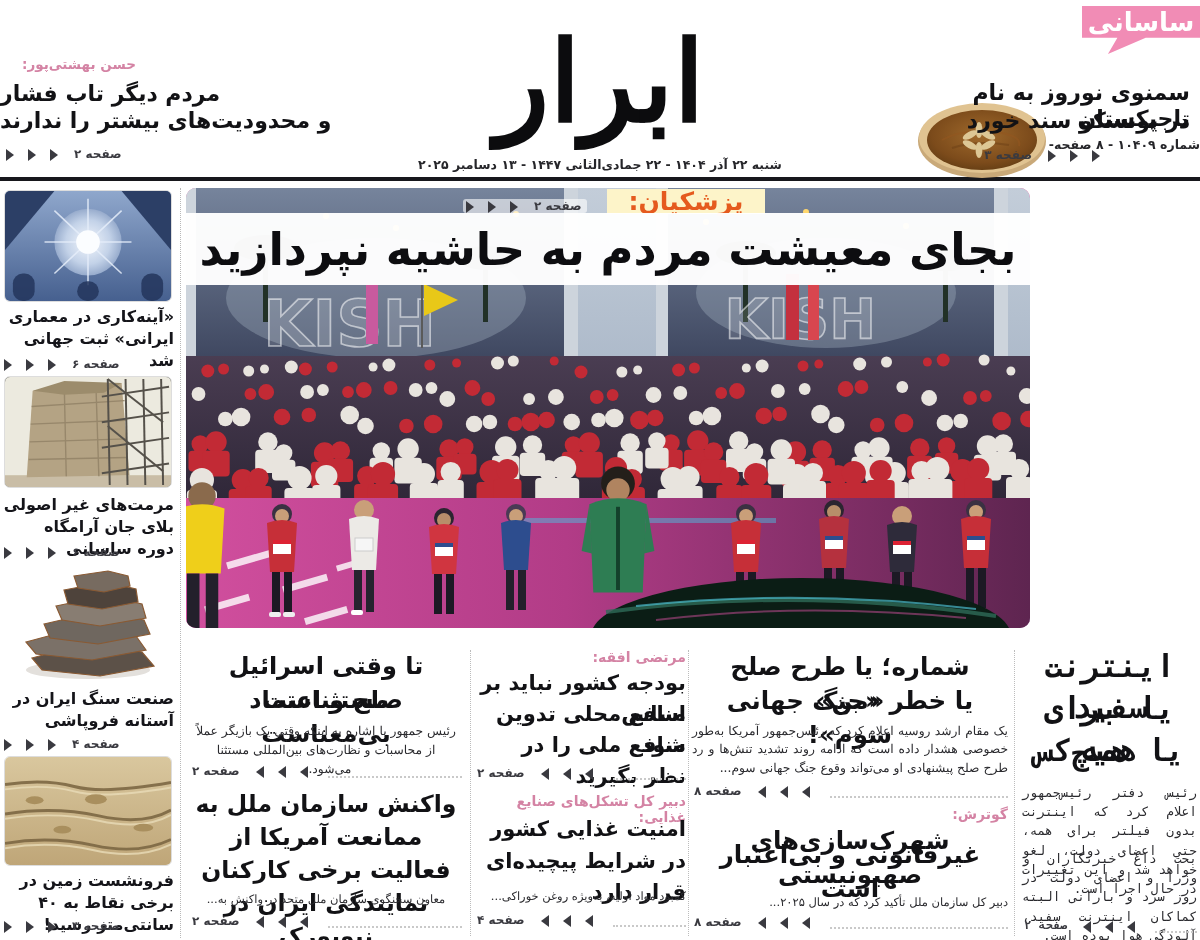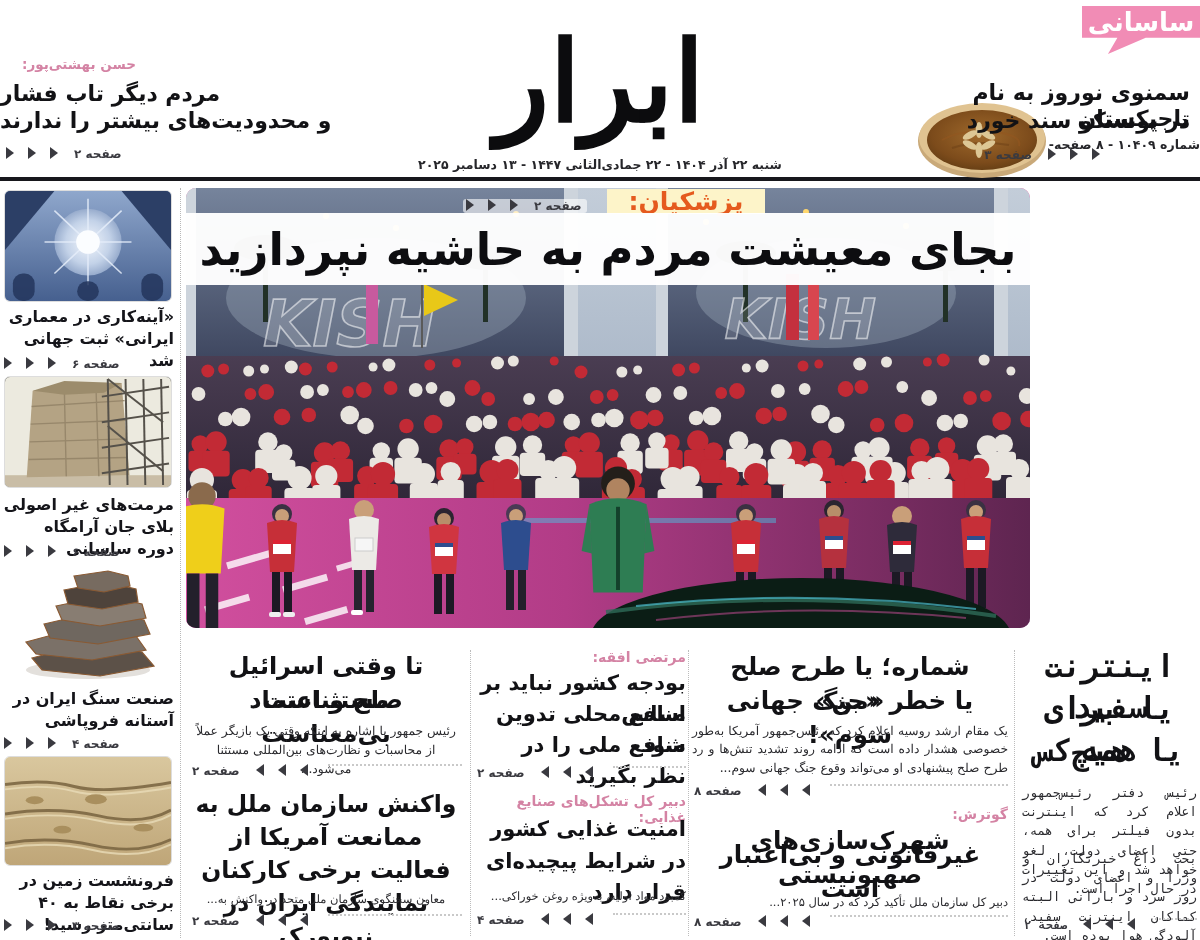--- a/index.html
+++ b/index.html
@@ -14,21 +14,21 @@
   .mast1{top:137px;text-align:right;} .mast2{top:157px;}
   .black-rule{position:absolute;left:0;top:177px;width:1200px;height:4px;background:#17171c;}
   .corner-banner{position:absolute;top:6px;right:0;width:118px;height:48px;background:#f18cb5;
         color:#fff;font-size:26px;font-weight:900;text-align:center;line-height:33px;
         clip-path:polygon(0 0,100% 0,100% 66%,54% 66%,22% 100%,30% 66%,0 66%);}
   
   .kicker{font-size:13.5px;font-weight:bold;color:#d483a4;}
   .hl{font-weight:900;color:#121215;}
   .body-txt{font-family:"DejaVu Serif","Liberation Serif",serif;color:#2a2a2e;}
   
-  .pref{display:flex;align-items:flex-start;gap:14px;font-size:12px;font-weight:bold;color:#3a3a40;direction:ltr;}
+  .pref{display:flex;align-items:flex-end;gap:14px;font-size:12px;font-weight:bold;color:#3a3a40;direction:ltr;}
   .chv{width:0;height:0;border-top:6px solid transparent;border-bottom:6px solid transparent;display:inline-block;}
   .chv.r{border-left:8px solid;} .chv.l{border-right:8px solid;}
   .c1{border-left-color:#e0097e;border-right-color:#e0097e;}
   .c2{border-left-color:#ef82b8;border-right-color:#ef82b8;}
   .c3{border-left-color:#f7c3dc;border-right-color:#f7c3dc;}
   .dots{flex:1;border-top:2px dotted #c9c9c9;height:0;margin-left:6px;}
   .pref .txt{margin:0 2px;}
   
   .tl-kicker{left:22px;top:56px;}
   .tl-l1{left:0;top:81px;width:336px;text-align:left;font-size:22px;line-height:1.2;}
@@ -37,21 +37,21 @@
   .tr-l1{right:10px;top:80px;width:290px;text-align:right;font-size:22px;line-height:1.2;}
   .tr-l2{right:10px;top:108px;width:290px;text-align:right;font-size:22px;line-height:1.2;}
   .tr-pref{right:100px;top:148px;}
   .bowl{position:absolute;right:153px;top:100px;width:130px;height:78px;}
   
   .rail-sep{position:absolute;left:180px;top:188px;height:750px;border-left:1px dotted #b9b9b9;}
   .rail-img{position:absolute;left:4px;width:168px;border-radius:6px;overflow:hidden;border:1px solid #ddd;box-sizing:border-box;}
   .rail-h{position:absolute;left:2px;width:172px;text-align:right;font-size:16px;font-weight:900;line-height:1.38;color:#15151a;}
   .rail-pref{position:absolute;left:4px;}
   
-  .photo{position:absolute;left:186px;top:188px;width:844px;height:440px;border-radius:10px;overflow:hidden;background:#ec4899;font-style:italic;}
+  .photo{position:absolute;left:186px;top:188px;width:844px;height:440px;border-radius:10px;overflow:hidden;background:#ec4899;}
   .lead-strip{position:absolute;left:186px;top:213px;width:844px;height:72px;background:rgba(255,255,255,.97);
               display:flex;align-items:center;justify-content:center;}
   .lead-hl{font-size:45px;font-weight:900;color:#0d0d10;white-space:nowrap;}
   .lead-kicker{position:absolute;left:607px;top:189px;width:158px;height:25px;background:#fdf4c9;
                color:#e55a1e;font-size:25px;font-weight:900;text-align:center;line-height:25px;}
   .lead-pref{position:absolute;left:463px;top:199px;background:rgba(255,255,255,.6);padding:0 3px;border-radius:3px;}
   
   .vsep{position:absolute;top:650px;height:286px;border-left:1px dotted #bcbcbc;}
   .colA{left:190px;width:272px;} .colB{left:475px;width:211px;} .colC{left:692px;width:316px;} .colD{left:1022px;width:175px;font-family:Liberation Mono, monospace;}
   .hA{text-align:center;font-size:24px;line-height:1.4;}

